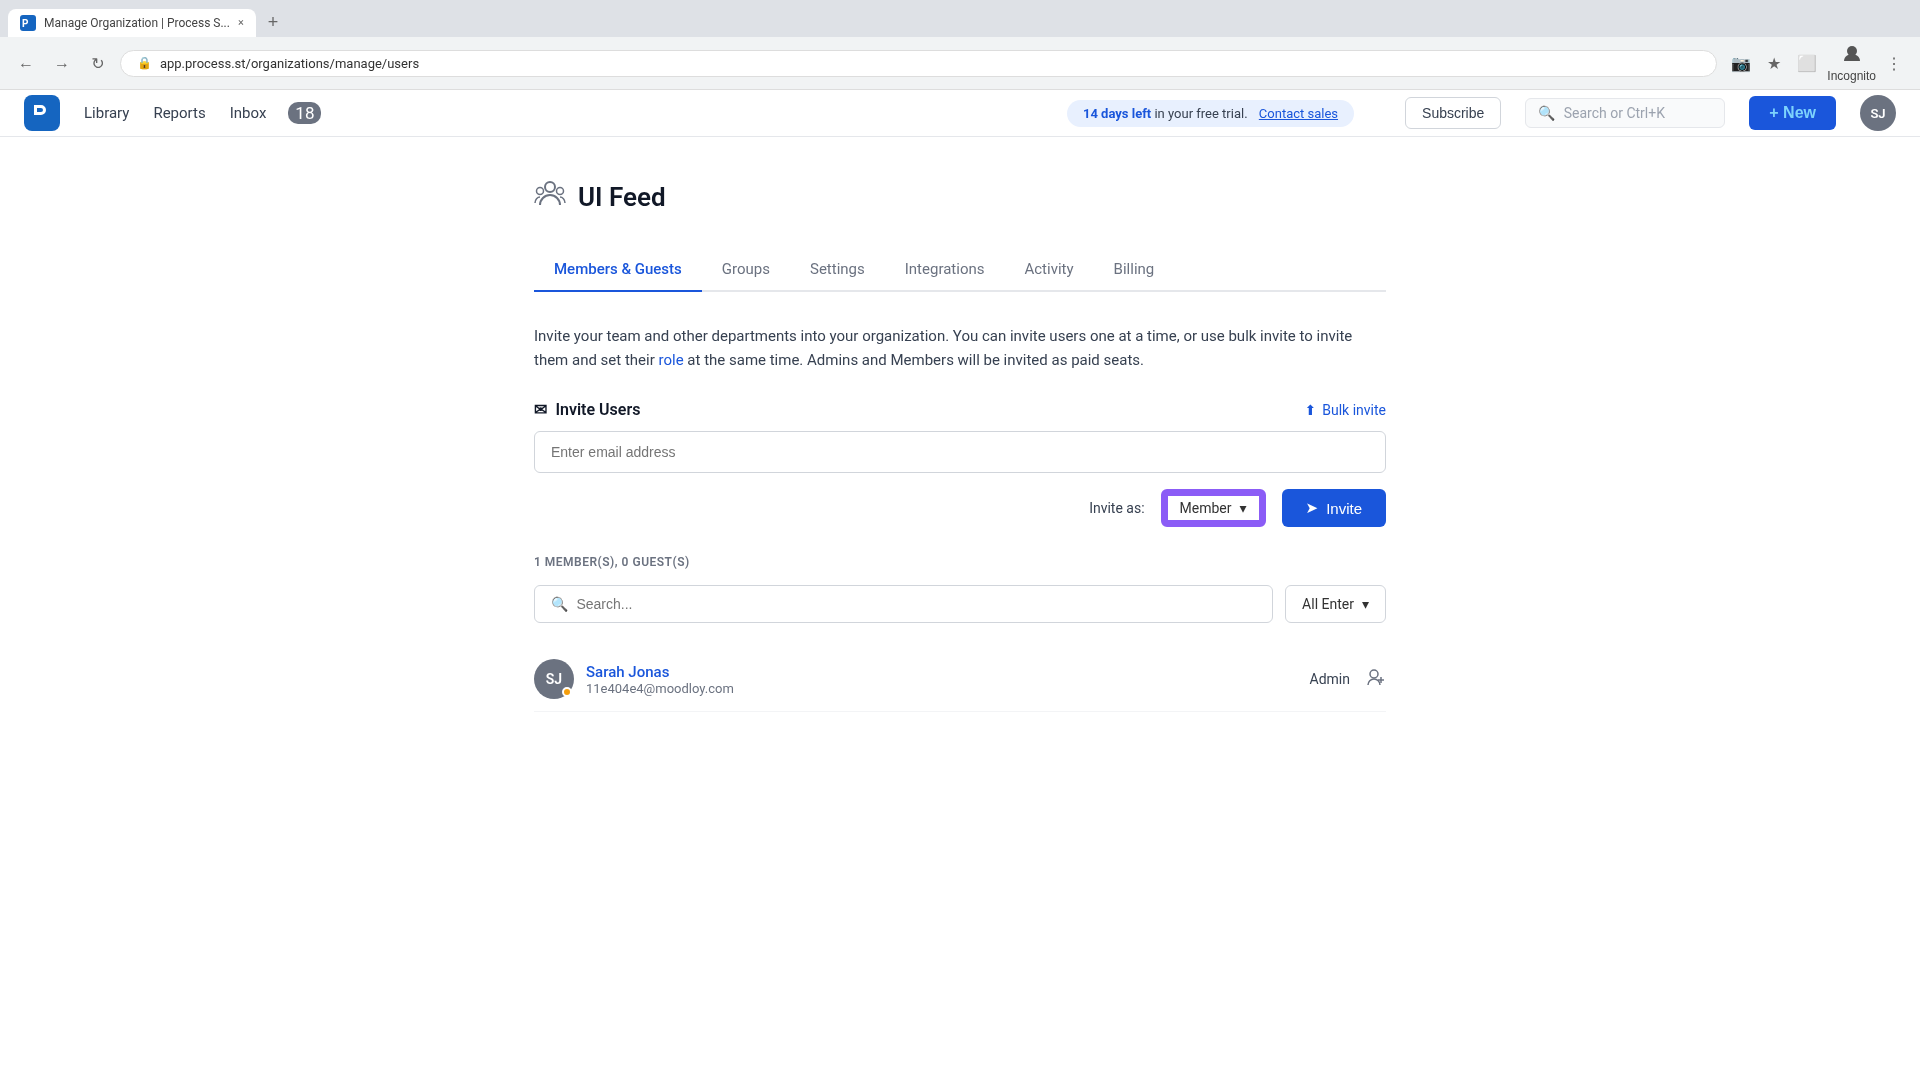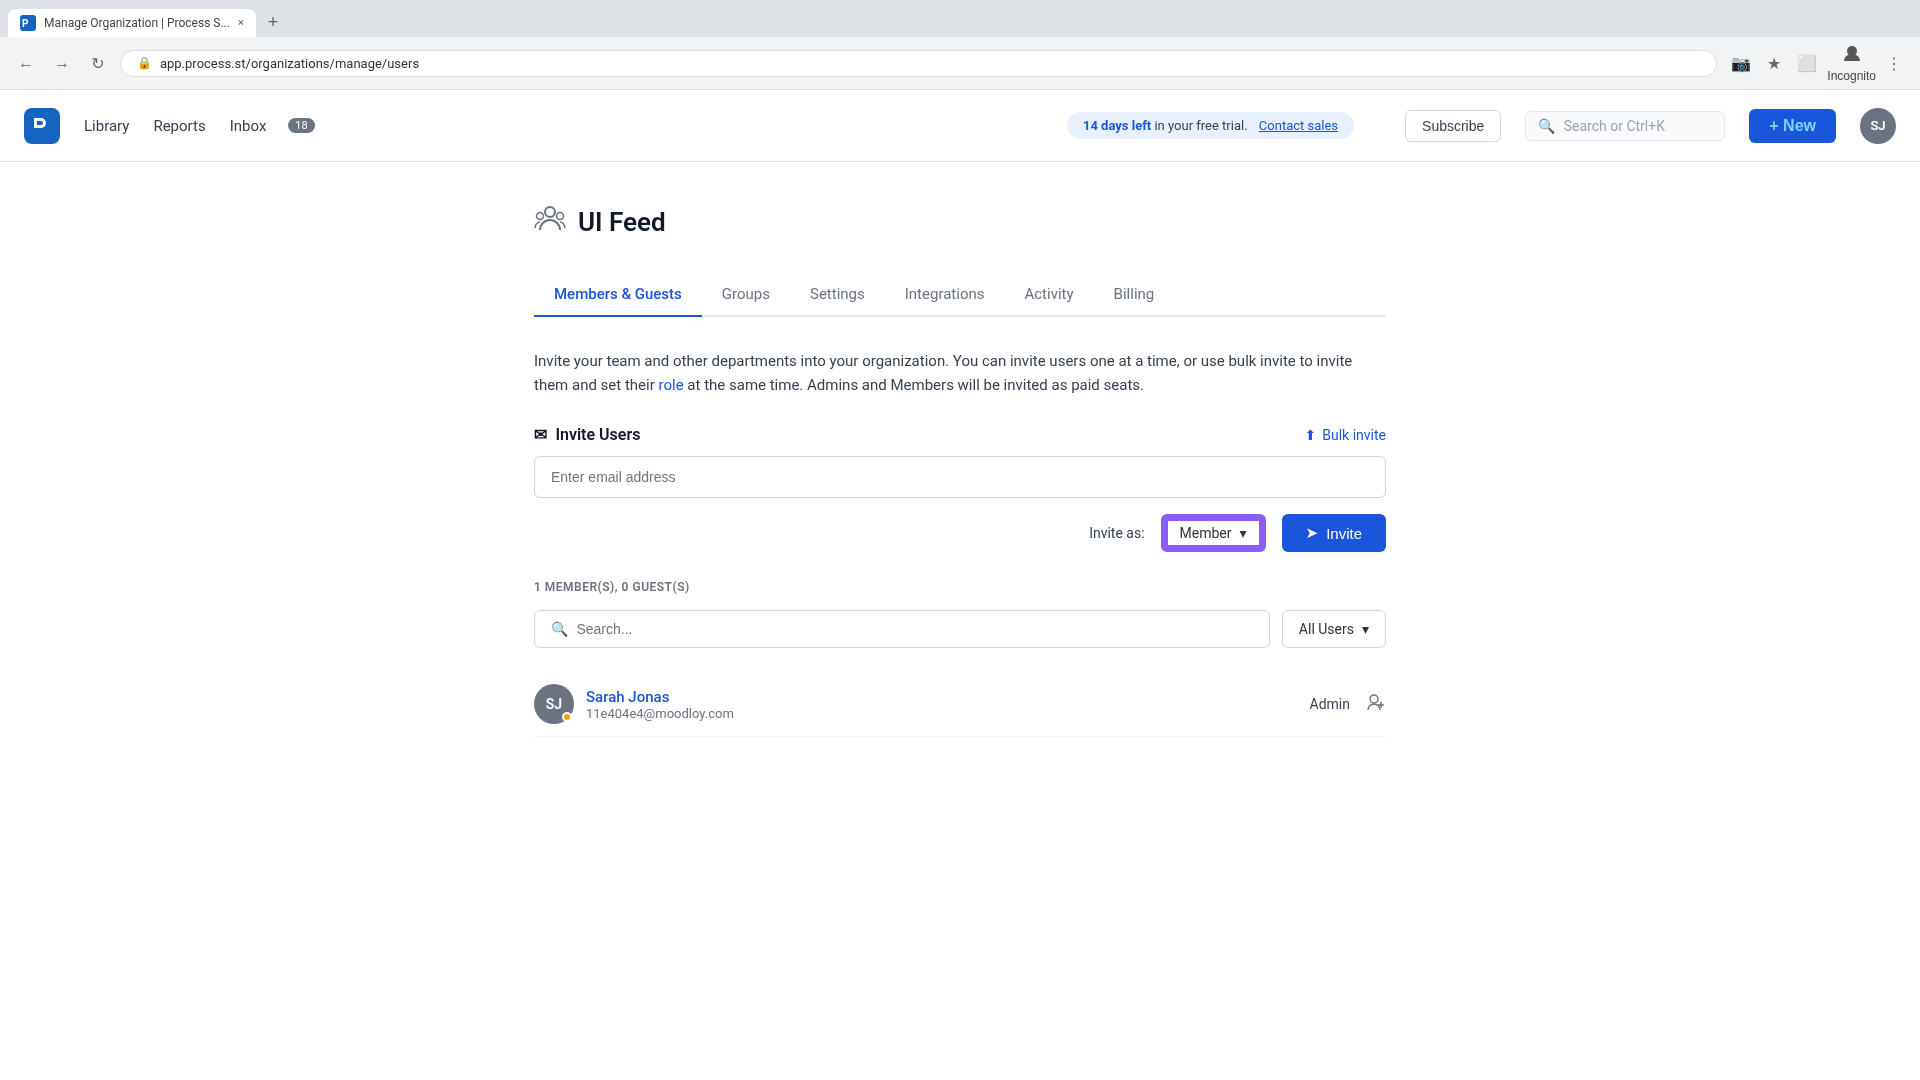--- a/index.html
+++ b/index.html
@@ -15,26 +15,26 @@
     .tab-new { background: none; border: none; font-size: 18px; color: #666; cursor: pointer; padding: 4px 8px; }
     .browser-controls { display: flex; align-items: center; padding: 6px 12px; gap: 8px; background: #f1f3f4; }
     .nav-btn { background: none; border: none; cursor: pointer; color: #666; font-size: 16px; padding: 4px; border-radius: 50%; width: 28px; height: 28px; display: flex; align-items: center; justify-content: center; }
     .address-bar { flex: 1; background: #fff; border: 1px solid #ddd; border-radius: 20px; padding: 5px 16px; font-size: 13px; color: #333; display: flex; align-items: center; gap: 8px; }
     .address-bar .lock-icon { color: #5f6368; font-size: 12px; }
     .browser-actions { display: flex; gap: 4px; align-items: center; }
     .browser-action-btn { background: none; border: none; cursor: pointer; color: #666; font-size: 16px; padding: 4px 6px; }
     .incognito-btn { display: flex; align-items: center; gap: 6px; font-size: 12px; color: #444; background: none; border: none; cursor: pointer; flex-direction: column; }
 
     
-    .app-header { display: flex; align-items: center; padding: 0 24px; height: 72px; border-bottom: 1px solid #e5e7eb; background: #fff; gap: 24px; }
+    .app-header { display: flex; align-items: center; padding: 0 24px; height: 47px; border-bottom: 1px solid #e5e7eb; background: #fff; gap: 24px; }
     .app-logo { width: 36px; height: 36px; background: #1565c0; border-radius: 8px; display: flex; align-items: center; justify-content: center; }
     .nav-links { display: flex; gap: 24px; align-items: center; }
     .nav-link { font-size: 15px; color: #374151; text-decoration: none; cursor: pointer; }
     .inbox-link { display: flex; align-items: center; gap: 22px; }
-    .inbox-badge { background: #6b7280; color: #fff; border-radius: 10px; padding: 1px 7px; font-size: 11px; }
+    .inbox-badge { background: #6b7280; color: #fff; border-radius: 10px; padding: 1px 7px; font-size: 17px; }
     .trial-banner { background: #e8f0fe; border-radius: 20px; padding: 6px 16px; font-size: 13px; color: #374151; margin-left: auto; }
     .trial-bold { font-weight: 700; color: #1a56db; }
     .trial-link { color: #1a56db; text-decoration: underline; cursor: pointer; margin-left: 8px; }
     .subscribe-btn { border: 1px solid #d1d5db; border-radius: 6px; padding: 7px 16px; font-size: 14px; color: #374151; background: #fff; cursor: pointer; margin-left: 27px; }
     .search-box { display: flex; align-items: center; border: 1px solid #e5e7eb; border-radius: 6px; padding: 6px 12px; gap: 8px; font-size: 14px; color: #9ca3af; background: #f9fafb; min-width: 200px; }
     .new-btn { background: #1a56db; color: #7dd3fc; border: none; border-radius: 6px; padding: 8px 20px; font-size: 16px; font-weight: 600; cursor: pointer; display: flex; align-items: center; gap: 6px; }
     .avatar { width: 36px; height: 36px; border-radius: 50%; background: #6b7280; color: #fff; display: flex; align-items: center; justify-content: center; font-size: 13px; font-weight: 600; cursor: pointer; }
 
     
     .main-content { max-width: 900px; margin: 0 auto; padding: 40px 24px; }
@@ -211,21 +211,21 @@
   
   <div class="members-count">1 MEMBER(S), 0 GUEST(S)</div>
 
   
   <div class="search-filter-row">
     <div class="member-search">
       <span>🔍</span>
       <input type="text" style="border: none; outline: none; font-size: 14px; color: rgb(55, 65, 81); flex: 1 1 0%; background: transparent;" placeholder="Search...">
     </div>
     <div class="filter-select">
-      <span>All Users</span>
+      <span>All Enter</span>
       <span>▾</span>
     </div>
   </div>
 
   
   <div class="user-row">
     <div class="user-avatar-wrap">
       <div class="user-avatar">SJ</div>
       <span class="online-dot"></span>
     </div>

